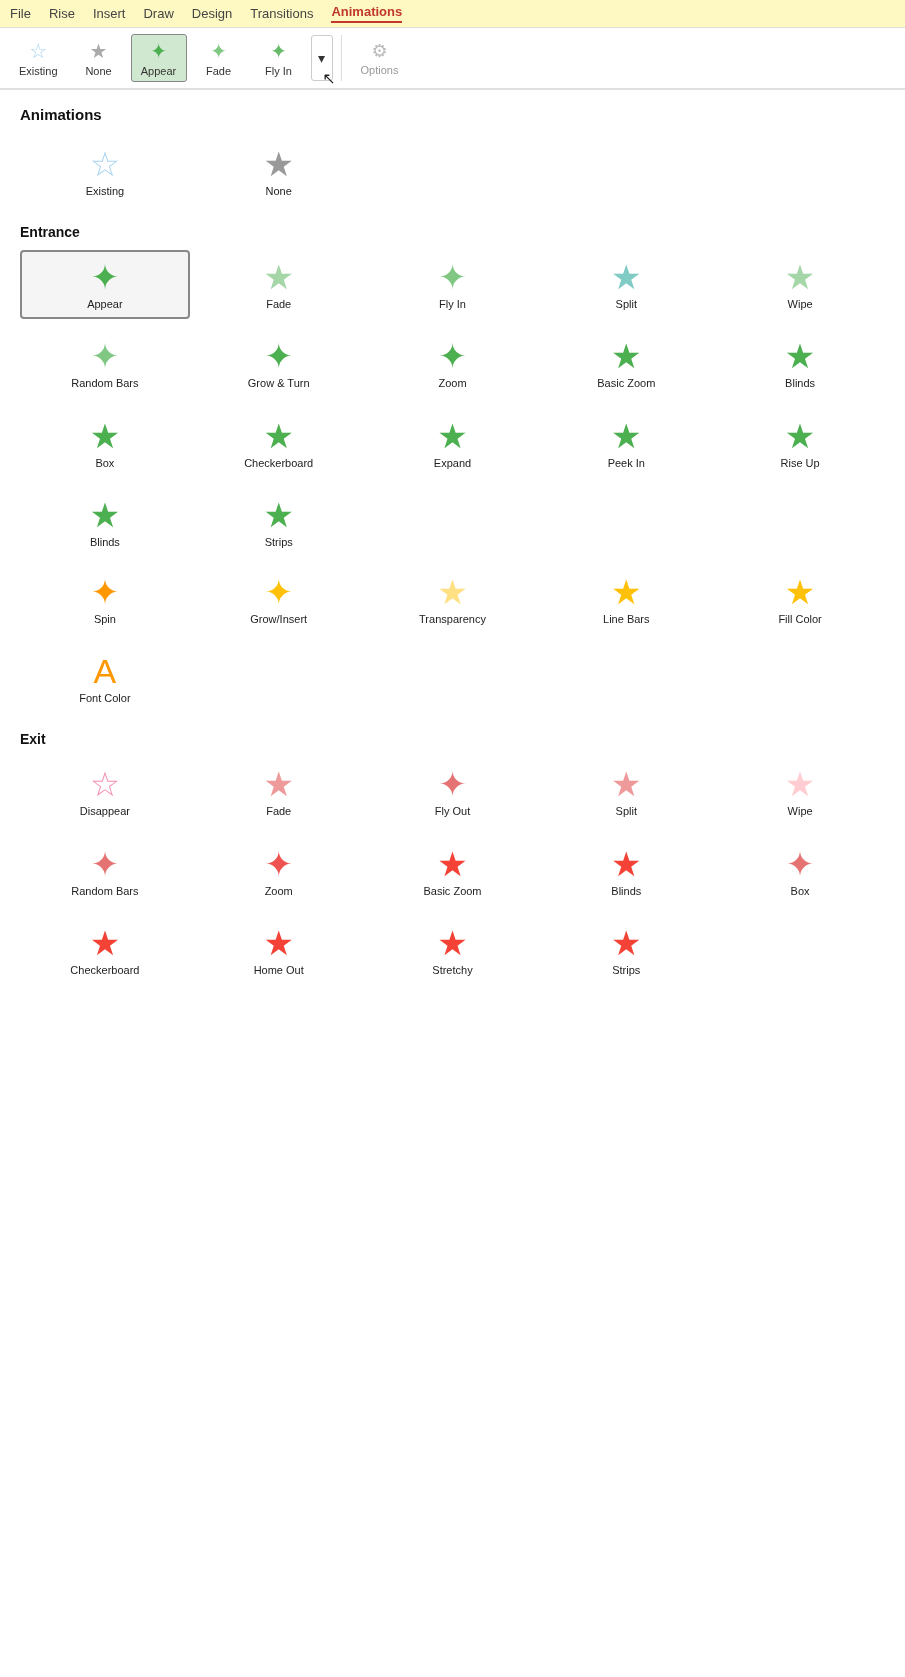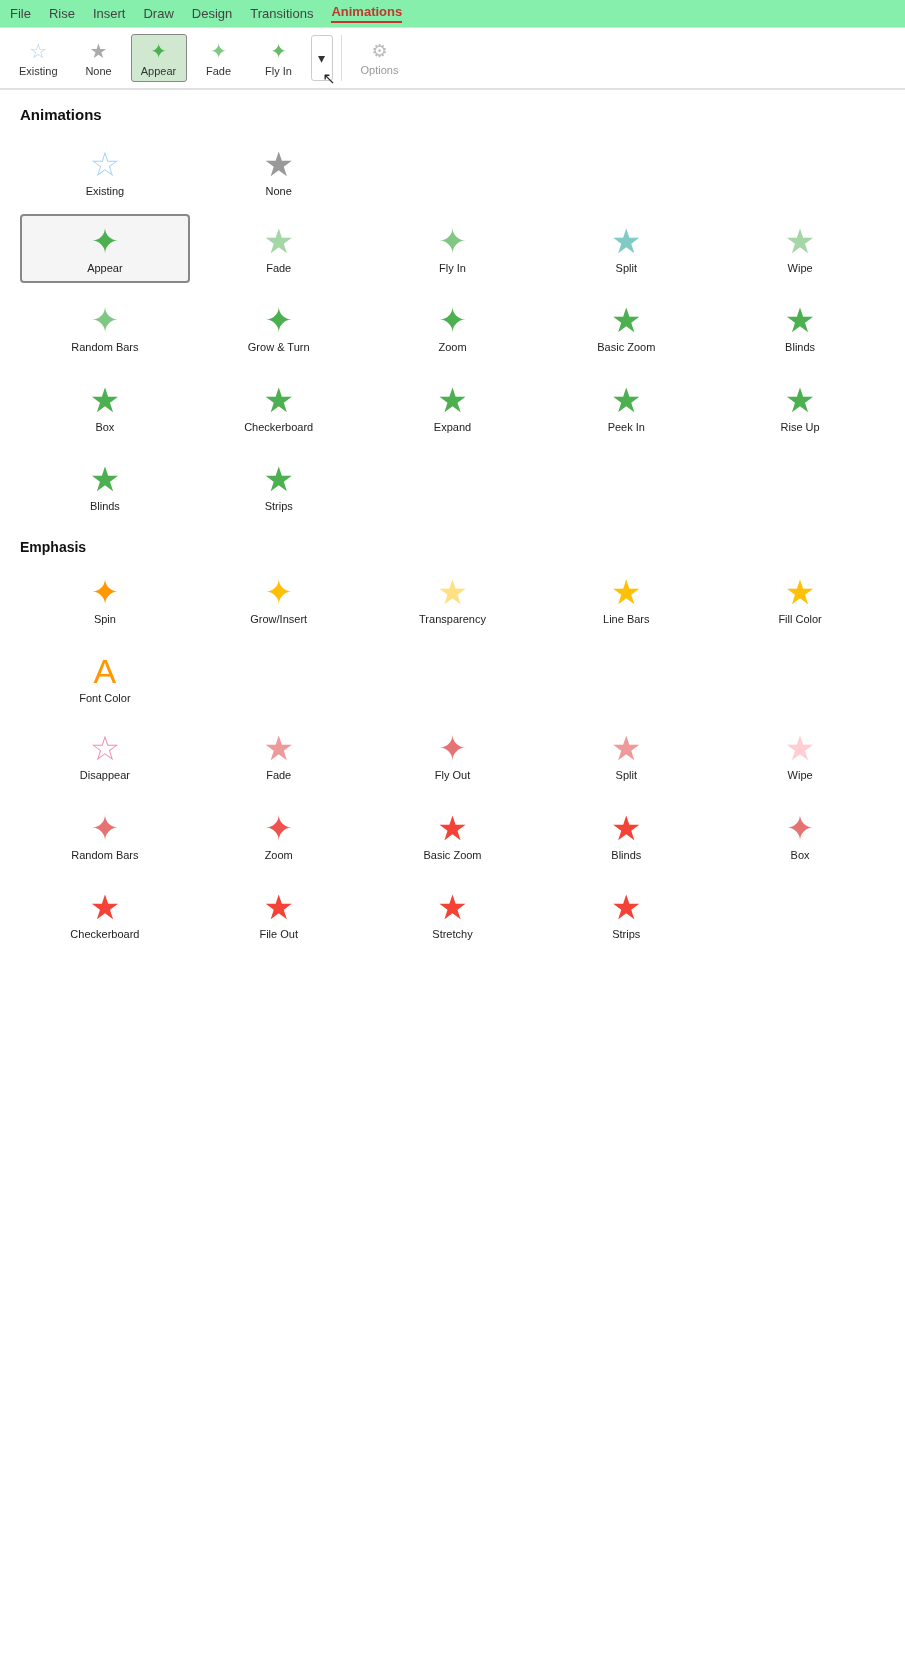--- a/index.html
+++ b/index.html
@@ -10,21 +10,21 @@
       min-height: 1677px;
       font-size: 13px;
       color: #222;
     }
 
     
     .menu-bar {
       display: flex;
       align-items: center;
       padding: 4px 10px;
-      background: #86efac;
+      background: #fef9c3;
       border-bottom: 1px solid #ddd;
       gap: 18px;
     }
     .menu-bar span {
       color: #444;
       font-size: 13px;
       cursor: pointer;
     }
     .menu-bar .active-tab {
       color: #c0392b;
@@ -239,20 +239,21 @@
     <div class="anim-item">
       <span class="anim-icon star-existing">☆</span>
       <span class="anim-label">Existing</span>
     </div>
     <div class="anim-item">
       <span class="anim-icon star-none">★</span>
       <span class="anim-label">None</span>
     </div>
   </div>
 
+  <div class="subsection-title">Entrance</div>
   <div class="animations-grid">
 
     <div class="anim-item selected">
       <span class="anim-icon star-green">✦</span>
       <span class="anim-label">Appear</span>
     </div>
     <div class="anim-item">
       <span class="anim-icon star-green-fade">★</span>
       <span class="anim-label">Fade</span>
     </div>
@@ -314,21 +315,20 @@
     <div class="anim-item">
       <span class="anim-icon star-green">★</span>
       <span class="anim-label">Blinds</span>
     </div>
     <div class="anim-item">
       <span class="anim-icon star-green">★</span>
       <span class="anim-label">Strips</span>
     </div>
   </div>
 
-  <div class="subsection-title">Emphasis</div>
   <div class="animations-grid">
     <div class="anim-item">
       <span class="anim-icon star-orange">✦</span>
       <span class="anim-label">Spin</span>
     </div>
     <div class="anim-item">
       <span class="anim-icon star-yellow">✦</span>
       <span class="anim-label">Grow/Insert</span>
     </div>
     <div class="anim-item">
@@ -343,20 +343,21 @@
       <span class="anim-icon" style="color:#ffc107;">★</span>
       <span class="anim-label">Fill Color</span>
     </div>
 
     <div class="anim-item">
       <span class="anim-icon star-orange">A</span>
       <span class="anim-label">Font Color</span>
     </div>
   </div>
 
+  <div class="subsection-title">Exit</div>
   <div class="animations-grid">
     <div class="anim-item">
       <span class="anim-icon star-red-light" style="color:#f48fb1;">☆</span>
       <span class="anim-label">Disappear</span>
     </div>
     <div class="anim-item">
       <span class="anim-icon" style="color:#ef9a9a;">★</span>
       <span class="anim-label">Fade</span>
     </div>
     <div class="anim-item">
@@ -392,21 +393,21 @@
       <span class="anim-icon" style="color:#e57373;">✦</span>
       <span class="anim-label">Box</span>
     </div>
 
     <div class="anim-item">
       <span class="anim-icon" style="color:#f44336;">★</span>
       <span class="anim-label">Checkerboard</span>
     </div>
     <div class="anim-item">
       <span class="anim-icon" style="color:#f44336;">★</span>
-      <span class="anim-label">File Out</span>
+      <span class="anim-label">Home Out</span>
     </div>
     <div class="anim-item">
       <span class="anim-icon" style="color:#f44336;">★</span>
       <span class="anim-label">Stretchy</span>
     </div>
     <div class="anim-item">
       <span class="anim-icon" style="color:#f44336;">★</span>
       <span class="anim-label">Strips</span>
     </div>
   </div>

